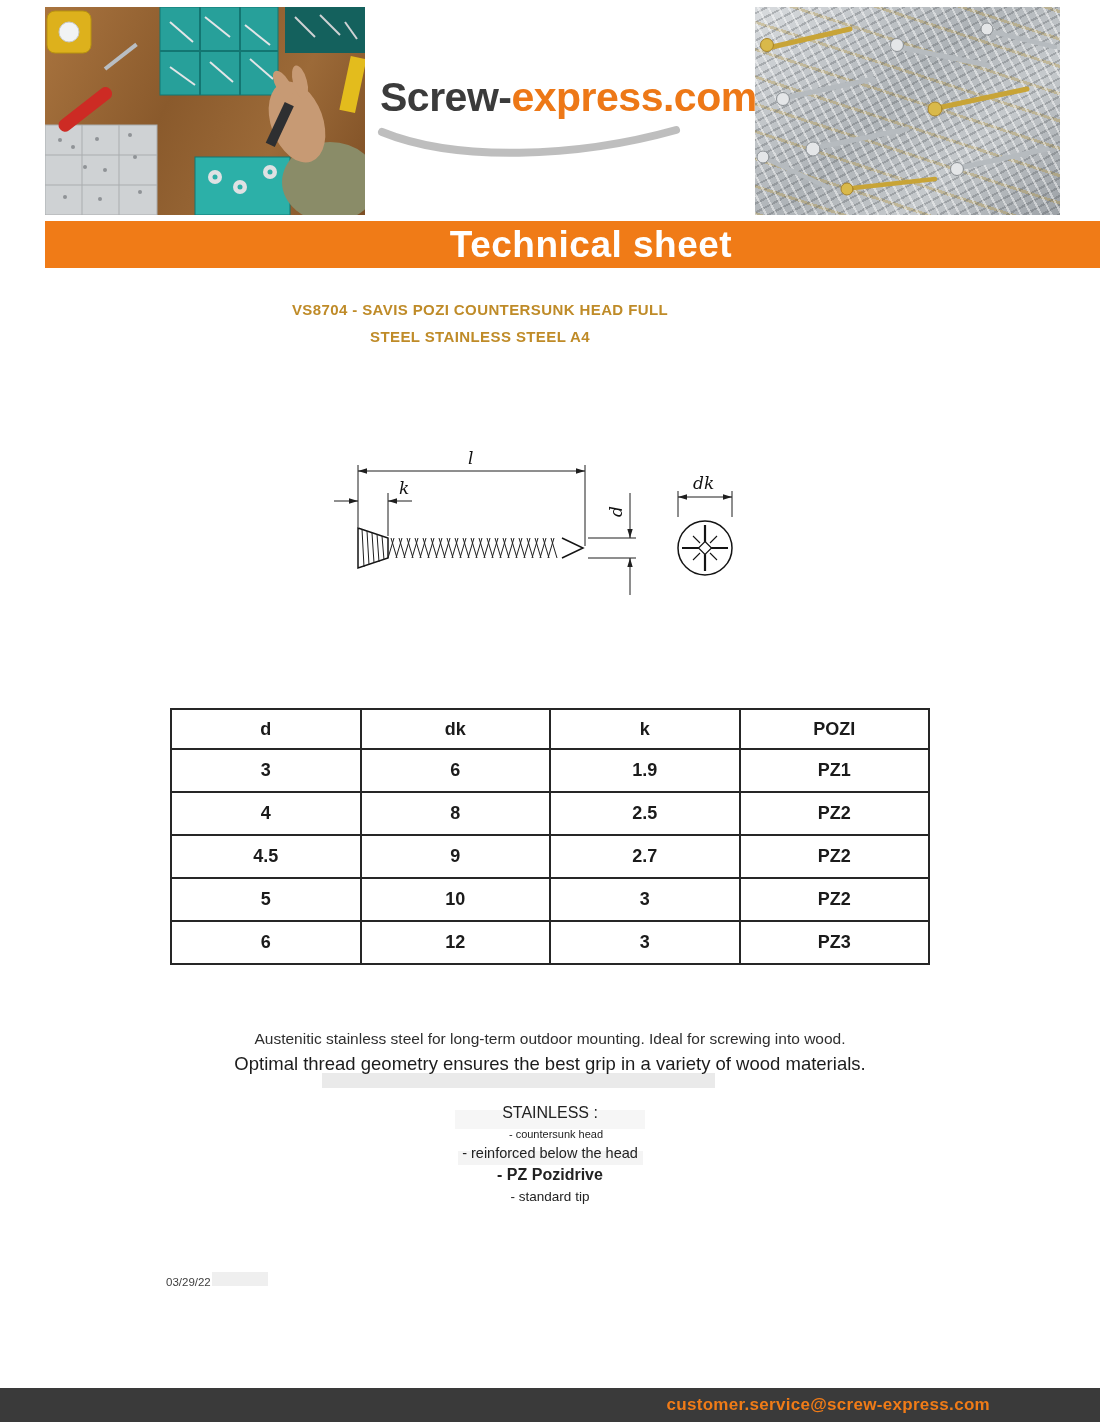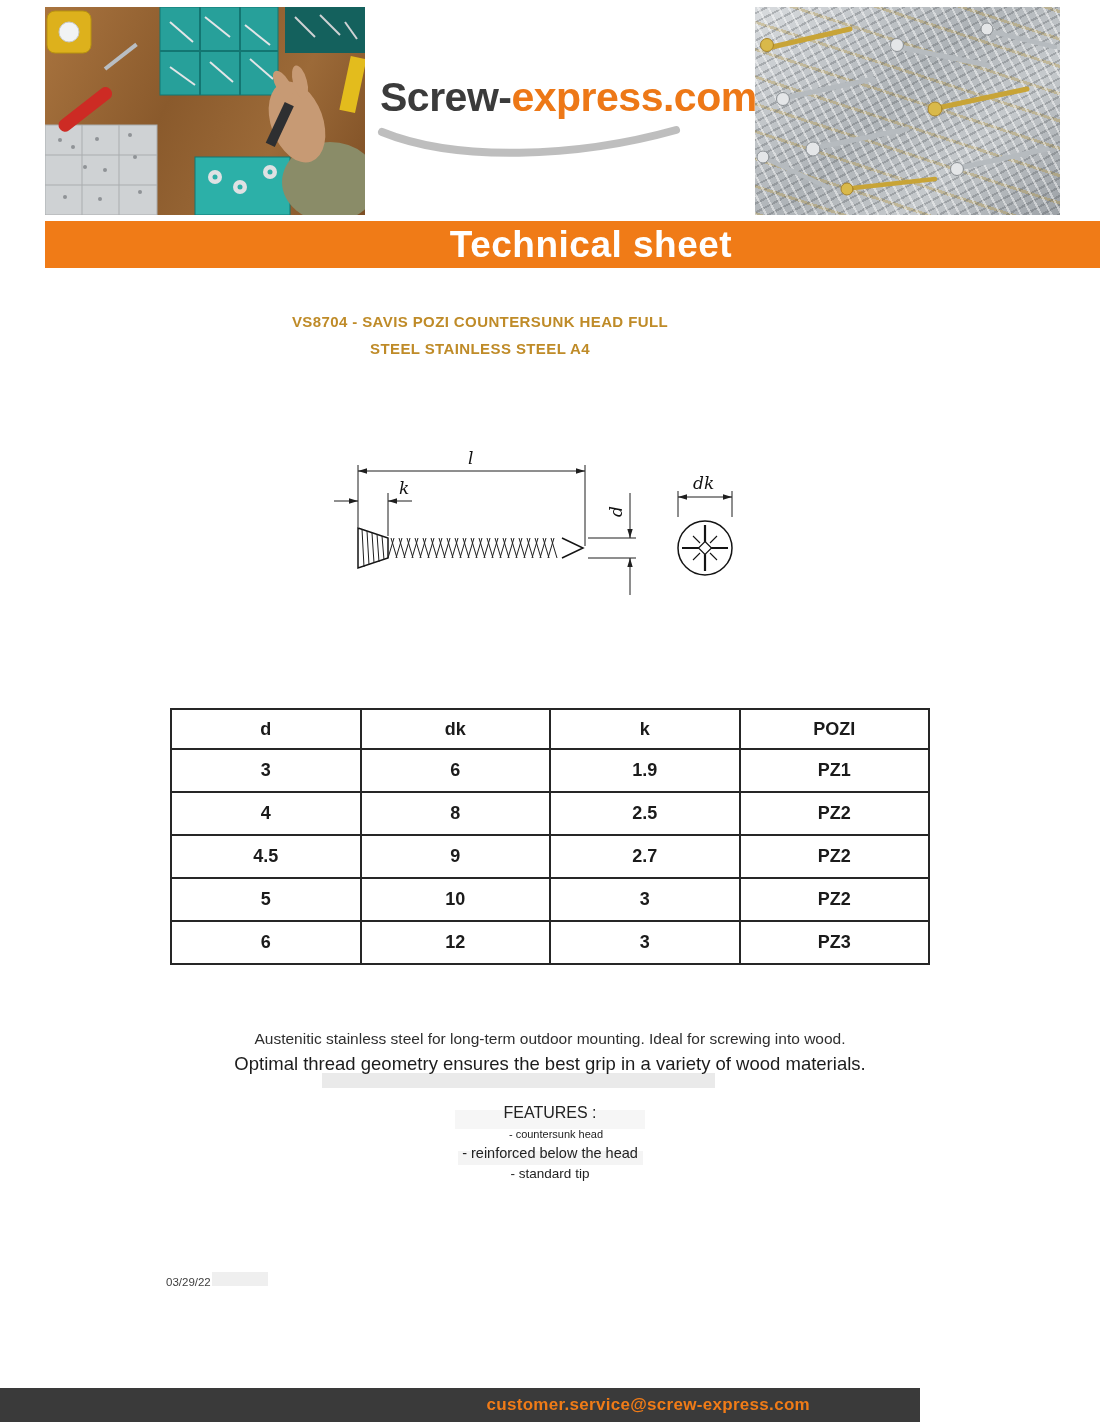--- a/index.html
+++ b/index.html
@@ -43,21 +43,21 @@
     position:absolute; left:45px; top:221px; width:1092px; height:47px;
     background:#F07B17;
     color:#ffffff;
     font-size:37px; font-weight:700;
     text-align:center; line-height:47px;
     letter-spacing:0.5px;
   }
 
   
   .product-title {
-    position:absolute; left:0; top:308px; width:960px;
+    position:absolute; left:0; top:296px; width:960px;
     text-align:center;
     color:#BF8B28;
     font-size:15px; font-weight:700; letter-spacing:0.4px;
     line-height:27px;
   }
 
   
   .drawing { position:absolute; left:300px; top:433px; width:480px; height:190px; }
   .drawing svg { display:block; }
   .dim  { stroke:#1f1f1f; stroke-width:1; fill:none; }
@@ -100,21 +100,21 @@
   .smudge-3 { left:458px; top:1151px; width:185px; height:14px; background:#f4f4f4; }
   .smudge-4 { left:212px; top:1272px; width:56px; height:14px; background:#efefef; }
   .description, .features, .date-stamp { z-index:1; }
 
   
   .date-stamp {
     position:absolute; left:166px; top:1276px;
     font-size:11.5px; color:#3d3d3d;
   }
   .footer-bar {
-    position:absolute; left:0; top:1388px; width:920px; height:34px;
+    position:absolute; left:0; top:1388px; width:1100px; height:34px;
     background:#3A3A3A;
     display:flex; align-items:center; justify-content:flex-end;
     padding-right:110px;
   }
   .footer-email { color:#F07B17; font-size:17px; font-weight:700; letter-spacing:0.3px; }
 </style>
 </head>
 <body>
 
 <div class="photo photo-left">
@@ -327,23 +327,24 @@
 <div class="smudge smudge-2"></div>
 <div class="smudge smudge-3"></div>
 <div class="smudge smudge-4"></div>
 
 <div class="description">
   <p class="desc-1">Austenitic stainless steel for long-term outdoor mounting. Ideal for screwing into wood.</p>
   <p class="desc-2">Optimal thread geometry ensures the best grip in a variety of wood materials.</p>
 </div>
 
 <div class="features">
-  <p class="feat-heading">FEATURES :</p>
+  <p class="feat-heading">STAINLESS :</p>
   <p class="feat feat-1">- countersunk head</p>
   <p class="feat feat-2">- reinforced below the head</p>
+  <p class="feat feat-3">- PZ Pozidrive</p>
   <p class="feat feat-4">- standard tip</p>
 </div>
 
 <div class="date-stamp">03/29/22</div>
 
 <div class="footer-bar">
   <span class="footer-email">customer.service@screw-express.com</span>
 </div>
 
 </body></html>

